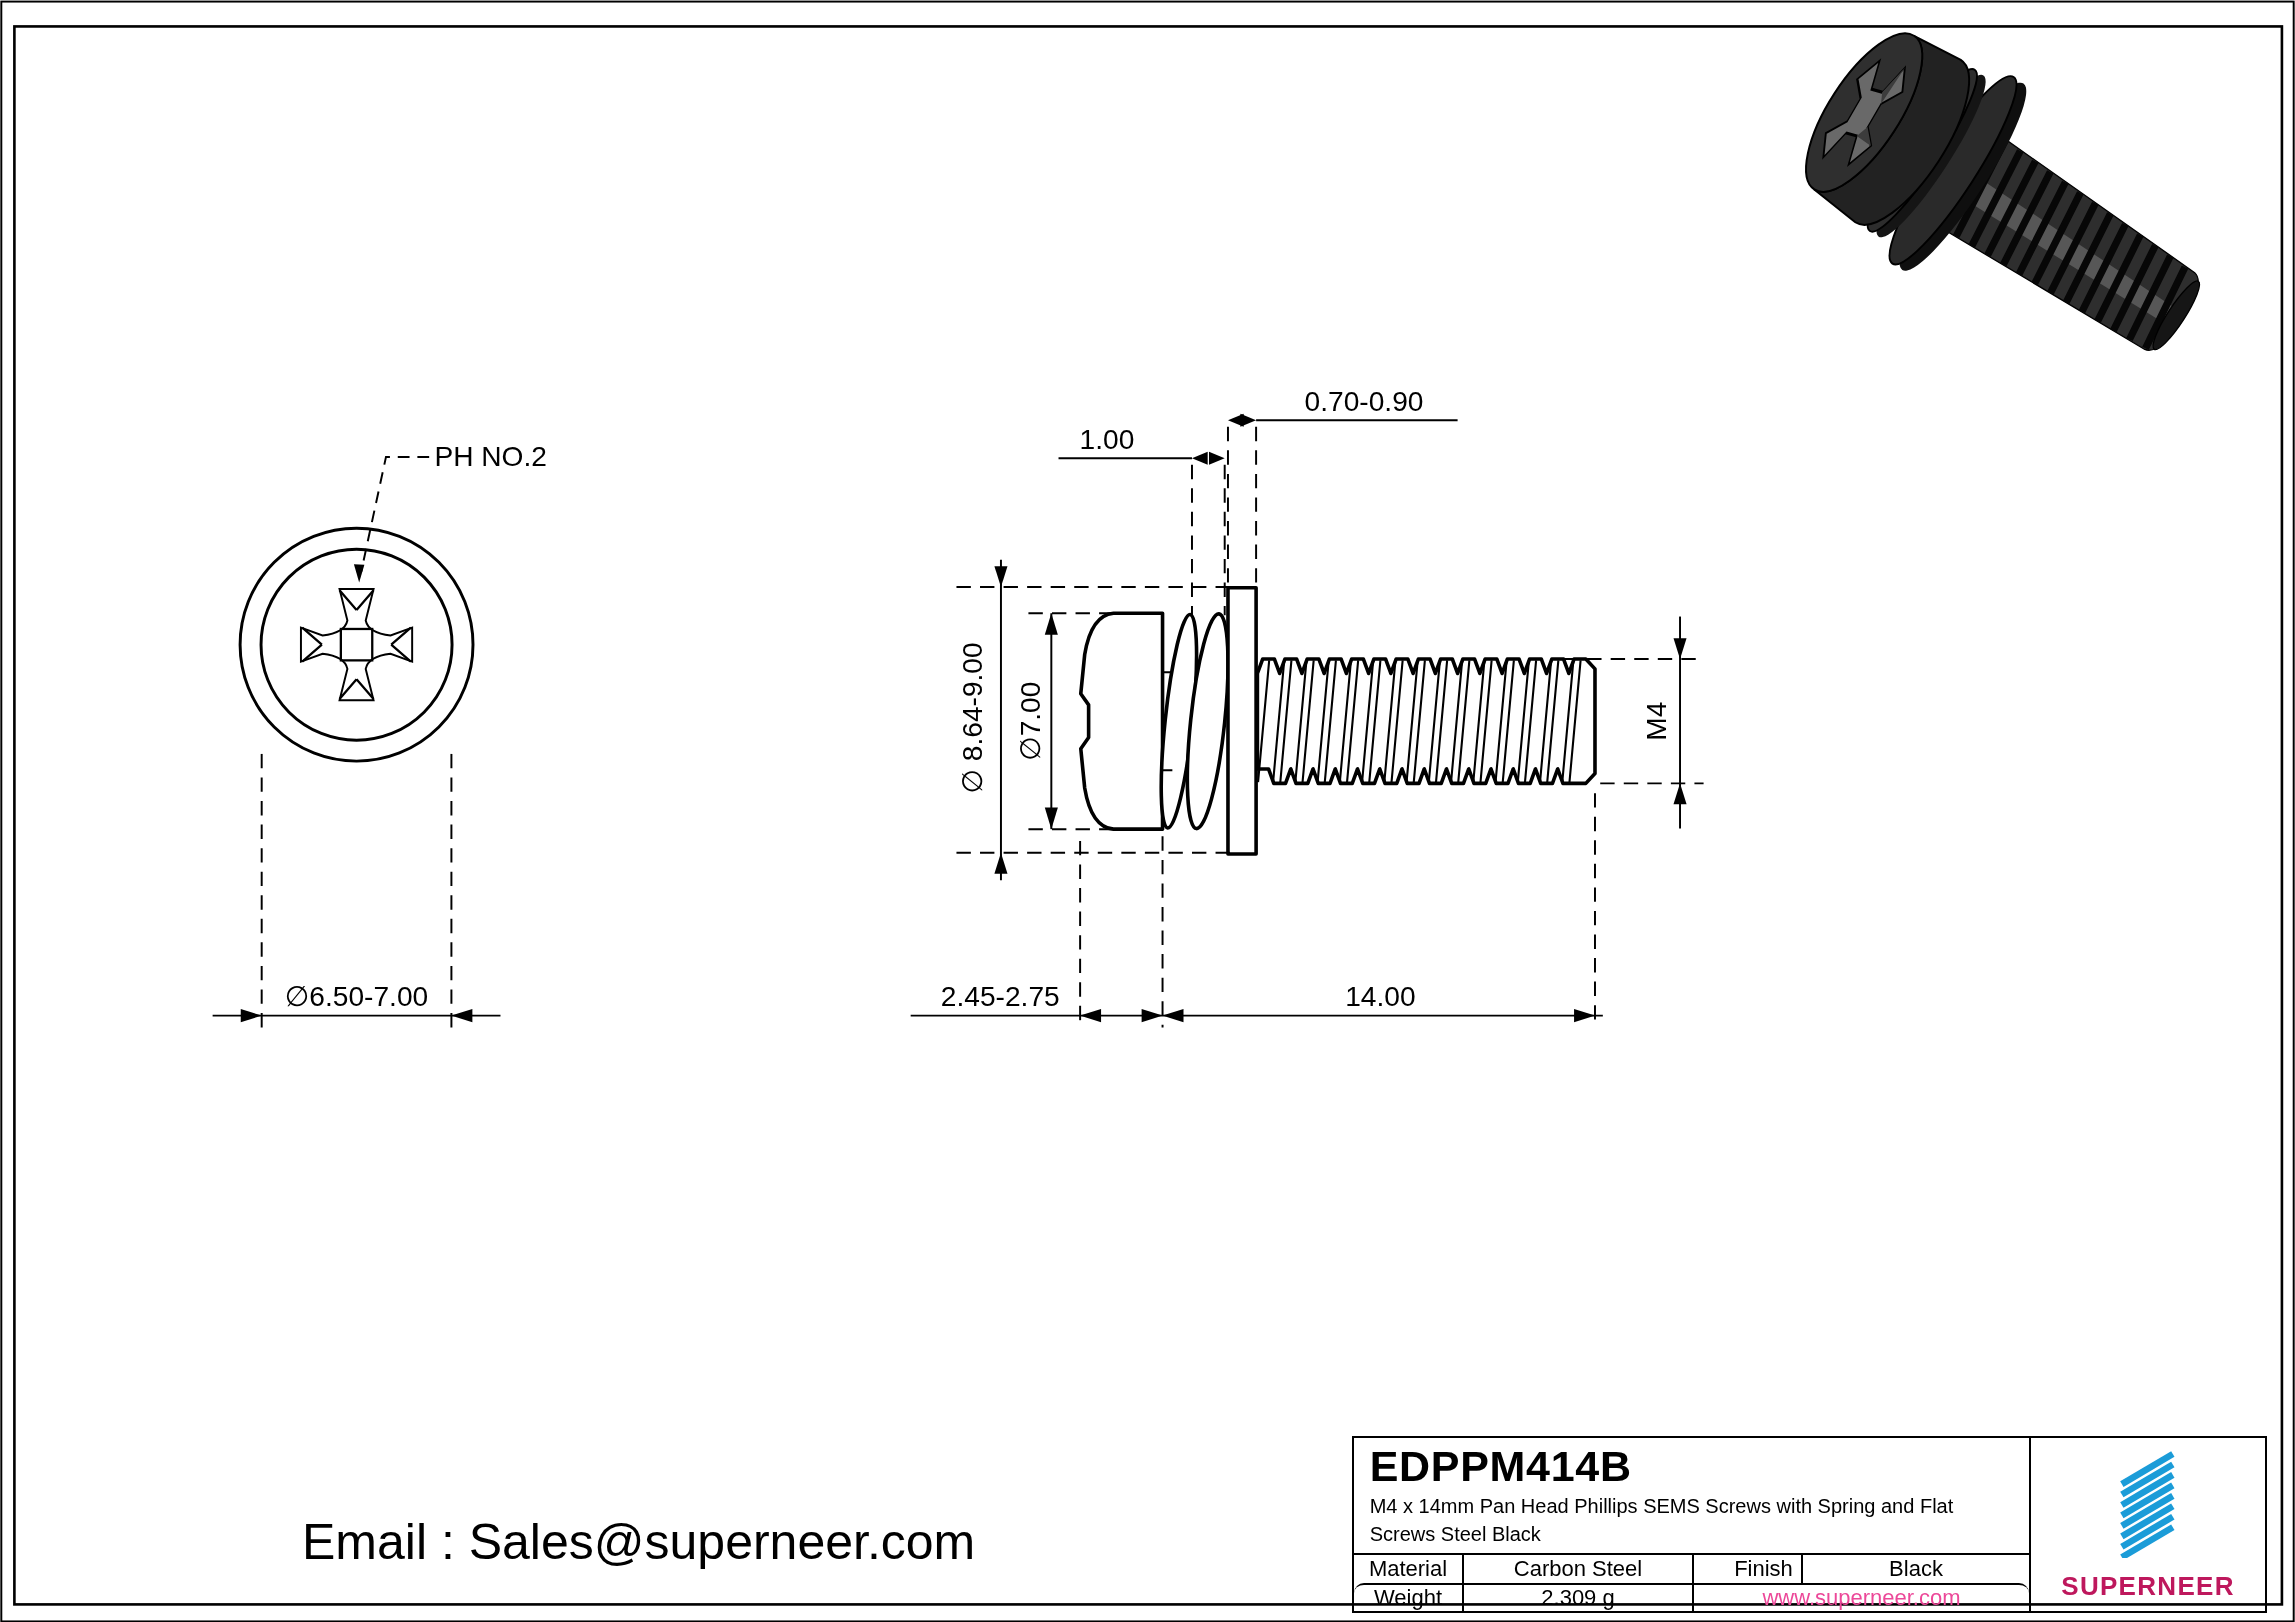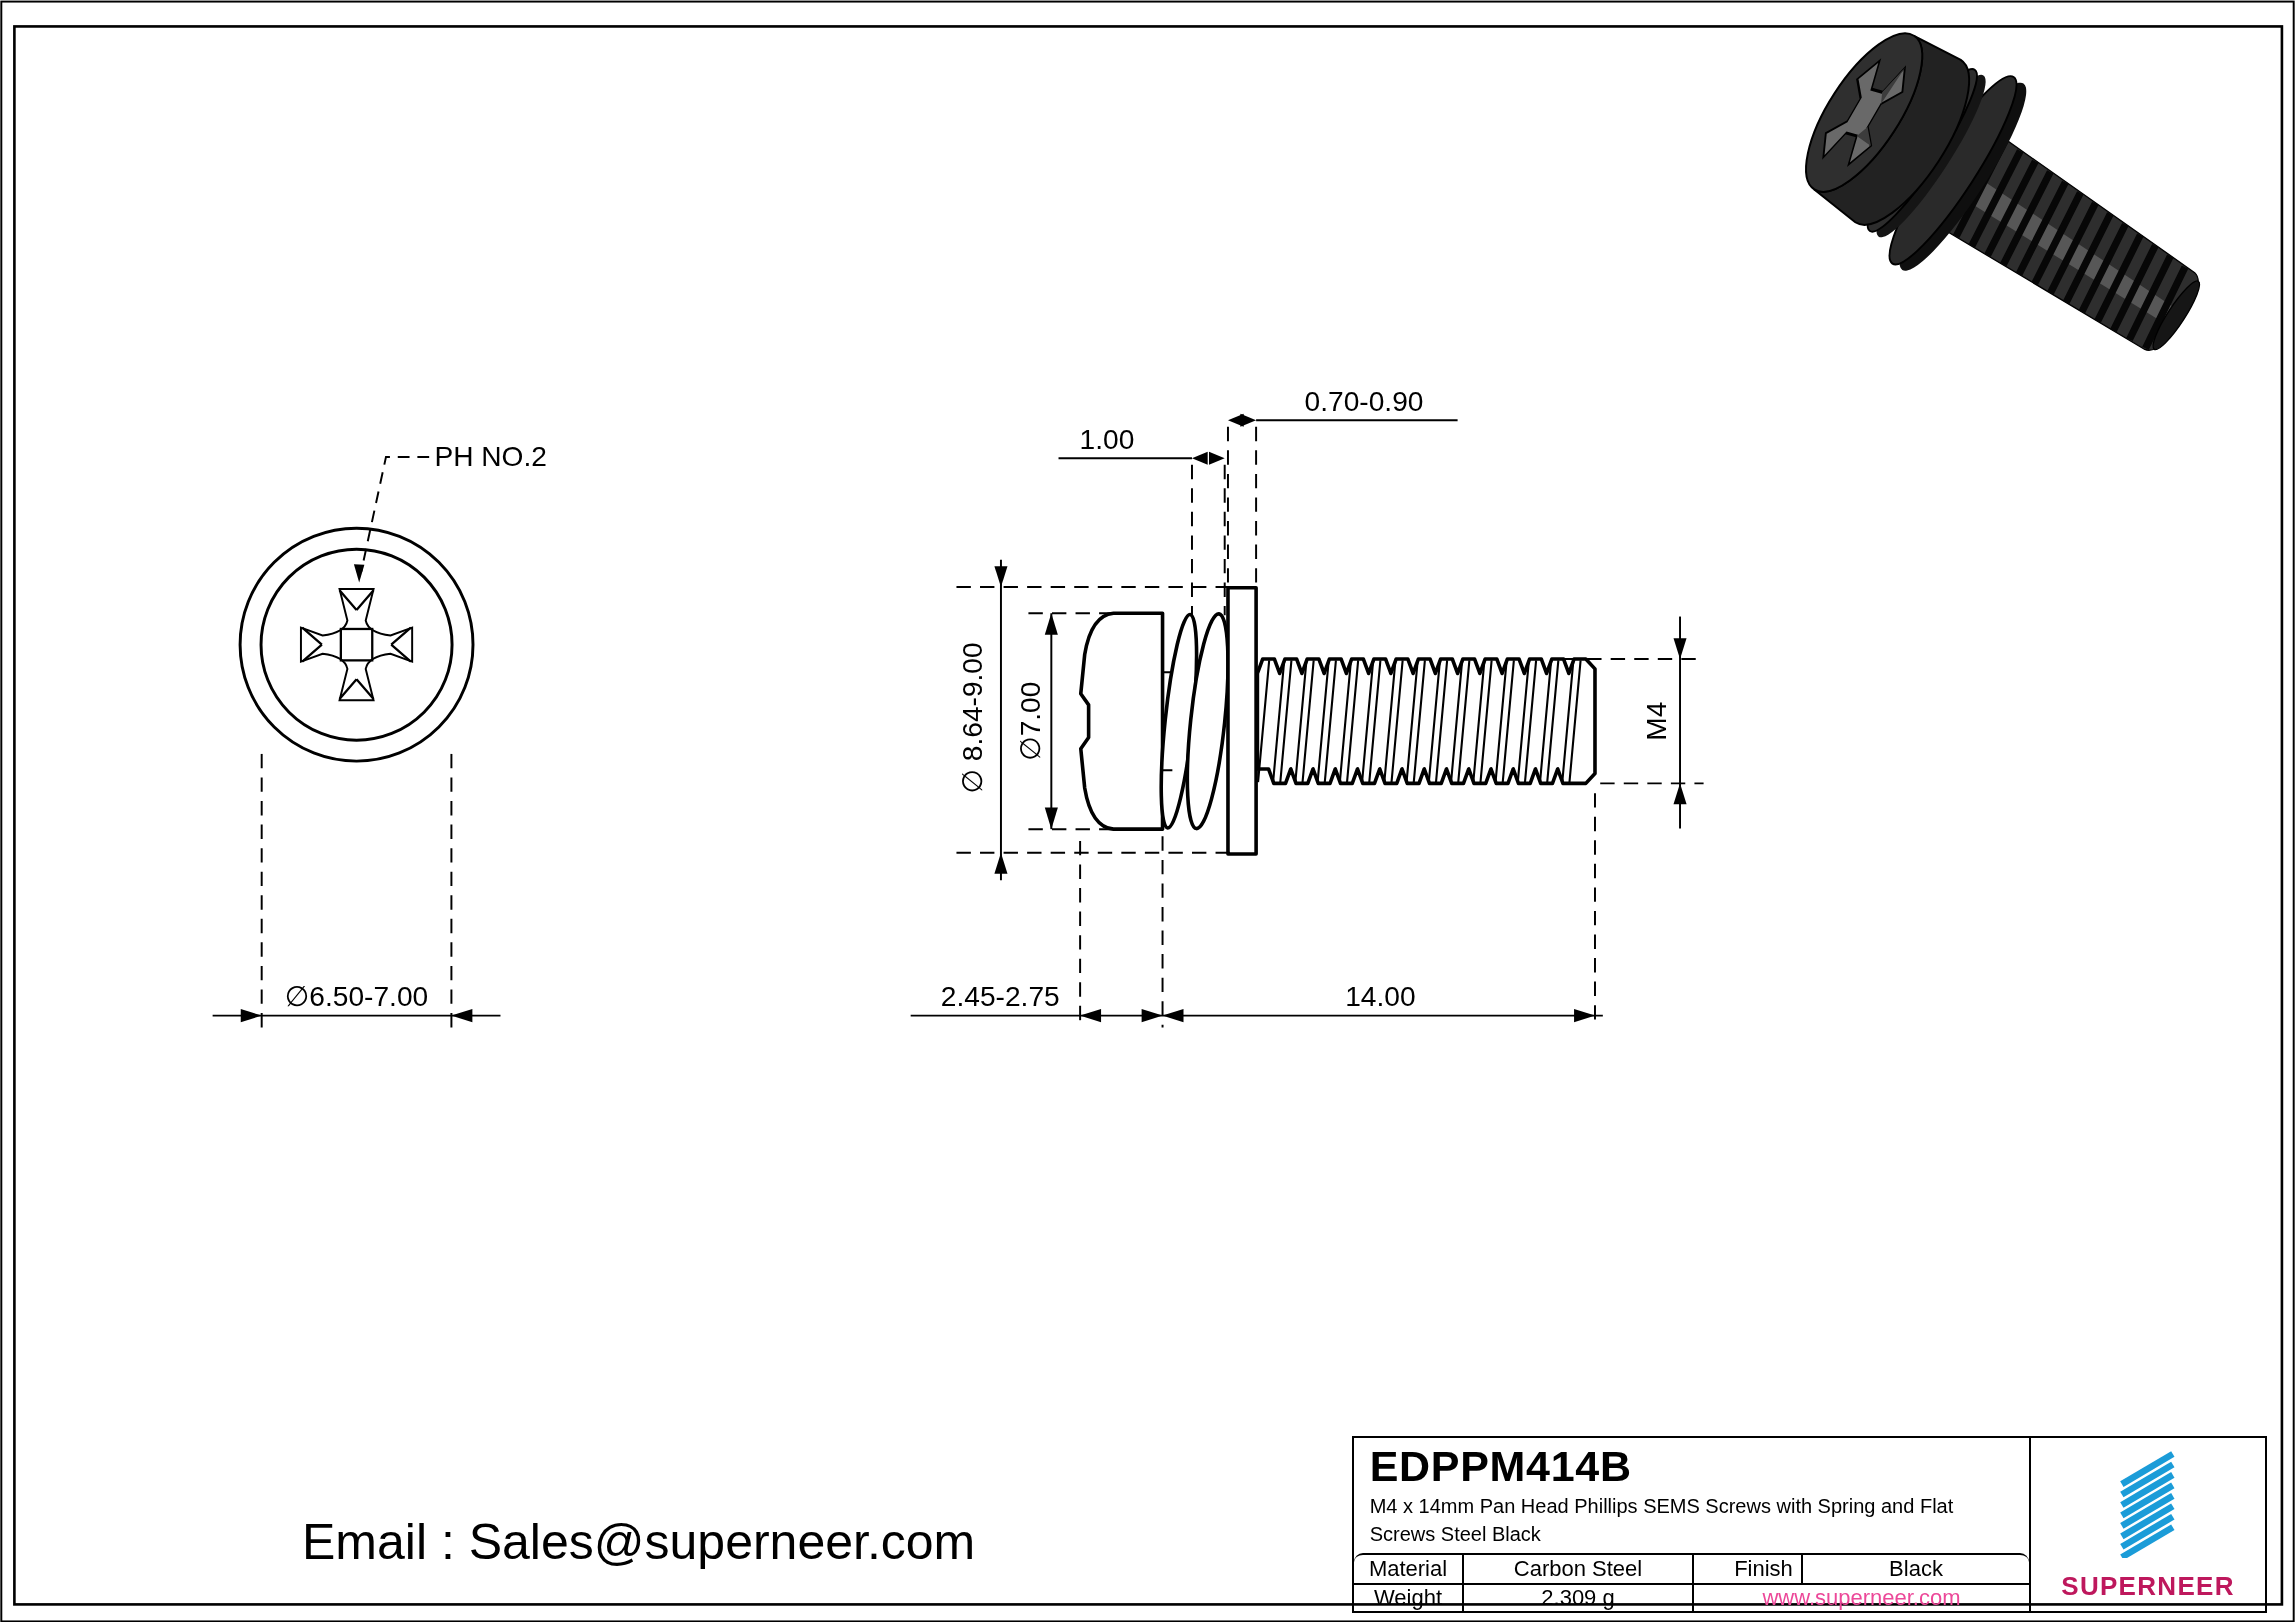--- a/index.html
+++ b/index.html
@@ -13,22 +13,22 @@
   .dash{fill:none;stroke:#000;stroke-width:3;stroke-dasharray:22 14;}
   .arr{fill:#000;stroke:none;}
   
   #title-block{position:absolute;left:1352px;top:1415px;width:915px;height:177px;
       border:2.6px solid #000;box-sizing:border-box;display:flex;margin-top:21px;}
   #tb-left{width:677px;display:flex;flex-direction:column;border-right:2.6px solid #000;box-sizing:border-box;}
   #tb-head{height:116px;padding:3.9px 0 0 15.7px;box-sizing:border-box;}
   #tb-part{font-size:43px;font-weight:bold;letter-spacing:0.7px;line-height:48px;}
   .tb-desc{font-size:20px;line-height:24px;margin-top:3.9px;}
   .tb-row{display:flex;border-top:2px solid #000;box-sizing:border-box;}
-  .tb-row1{height:30px;border-radius:9px;}
-  .tb-row2{flex:1;}
+  .tb-row1{height:30px;}
+  .tb-row2{flex:1;border-radius:10px;}
   .cell{display:flex;align-items:center;justify-content:center;font-size:22px;
         box-sizing:border-box;height:100%;}
   .c-label1{width:108px;}
   .c-val1{width:230px;border-left:2px solid #000;}
   .c-label2{width:109px;border-left:2px solid #000;padding-left:32px;}
   .c-val2{flex:1;border-left:2px solid #000;}
   .c-span{flex:1;border-left:2px solid #000;}
   #tb-logo{flex:1;display:flex;flex-direction:column;align-items:center;justify-content:space-between;
       padding:11.8px 0 9.2px 0;box-sizing:border-box;}
   #brand-name{font-size:26px;font-weight:bold;letter-spacing:1.3px;}

